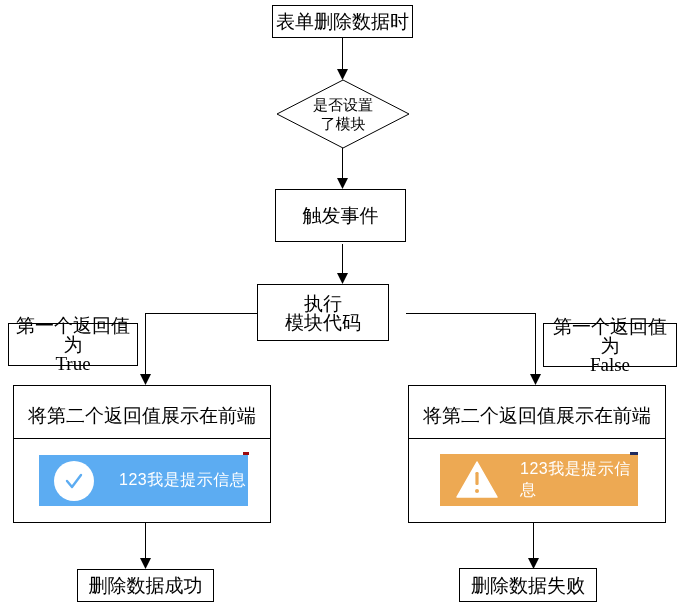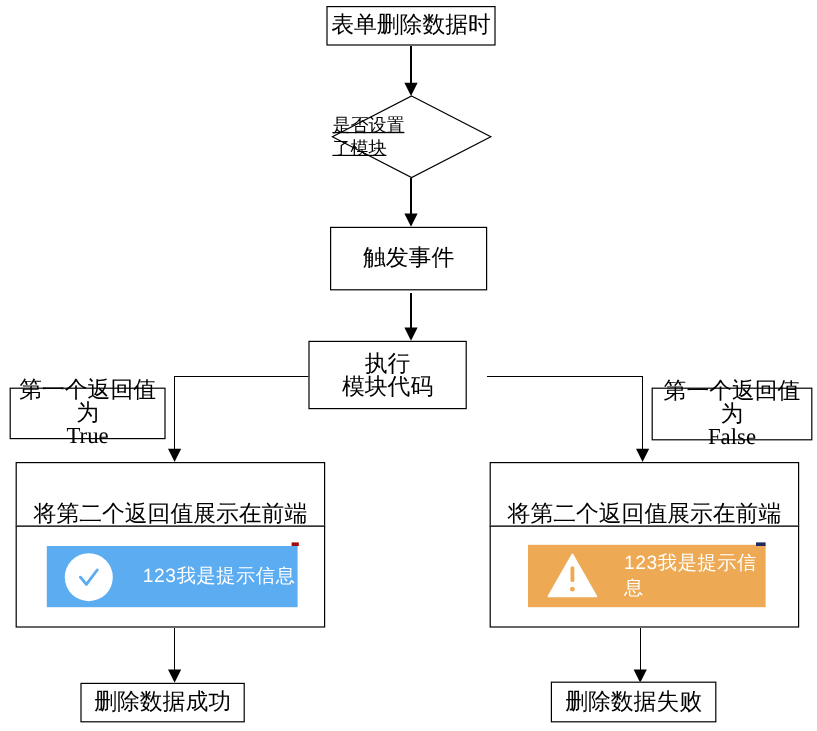--- a/index.html
+++ b/index.html
@@ -2,22 +2,22 @@
 <html><head>
 <meta charset="utf-8">
 <style>
   html,body{margin:0;padding:0;background:#fff;}
   .canvas{position:relative;width:681px;height:609px;background:#ffffff;overflow:hidden;
           font-family:"Liberation Serif","DejaVu Serif",serif;color:#000;}
   .wires{position:absolute;left:0;top:0;z-index:1;}
   .box{position:absolute;z-index:2;border:1px solid #000;background:#fff;box-sizing:border-box;
        display:flex;flex-direction:column;align-items:center;justify-content:center;
        text-align:center;font-size:19px;line-height:19px;}
-  .box.top-align{justify-content:flex-end;padding-top:7px;}
-  .freetext{position:absolute;z-index:2;font-size:15px;line-height:19px;text-decoration:underline;}
+  .box.top-align{justify-content:center;padding-top:7px;}
+  .freetext{position:absolute;z-index:2;text-align:center;font-size:15px;line-height:19px;}
   .toast{position:absolute;z-index:3;display:flex;align-items:center;
          font-family:"Liberation Sans","DejaVu Sans",sans-serif;font-size:16px;}
   .toast .toast-text{color:#ffffff;letter-spacing:0.5px;}
   .icon-circle{width:40px;height:40px;border-radius:50%;background:#fff;flex:0 0 auto;
                display:flex;align-items:center;justify-content:center;}
   .icon-tri{flex:0 0 auto;display:flex;align-items:center;justify-content:center;}
   .corner-mark{position:absolute;z-index:4;}
 </style>
 </head>
 <body>
@@ -99,21 +99,21 @@
       <svg width="42" height="38" viewBox="0 0 42 38">
         <path d="M21 1 L41 36 L1 36 Z" fill="#ffffff" stroke="#ffffff" stroke-width="1.5" stroke-linejoin="round"></path>
         <rect x="19.4" y="11" width="3.2" height="13" rx="1.2" fill="currentColor"></rect>
         <circle cx="21" cy="30" r="2" fill="currentColor"></circle>
       </svg>
     </span>
     <span class="toast-text" style="margin-left:22px">123我是提示信息</span>
   </div>
   <div class="corner-mark" style="left: 630px; top: 452px; width: 8px; height: 3px; background-color: rgb(31, 42, 94);"></div>
 
-  <div class="box" style="left:67px;top:569px;width:137px;height:33px">
+  <div class="box" style="left:77px;top:569px;width:137px;height:33px">
     <div>删除数据成功</div>
   </div>
 
   <div class="box" style="left:459px;top:568px;width:138px;height:34px">
     <div>删除数据失败</div>
   </div>
 
 </div>
 
 </body></html>

